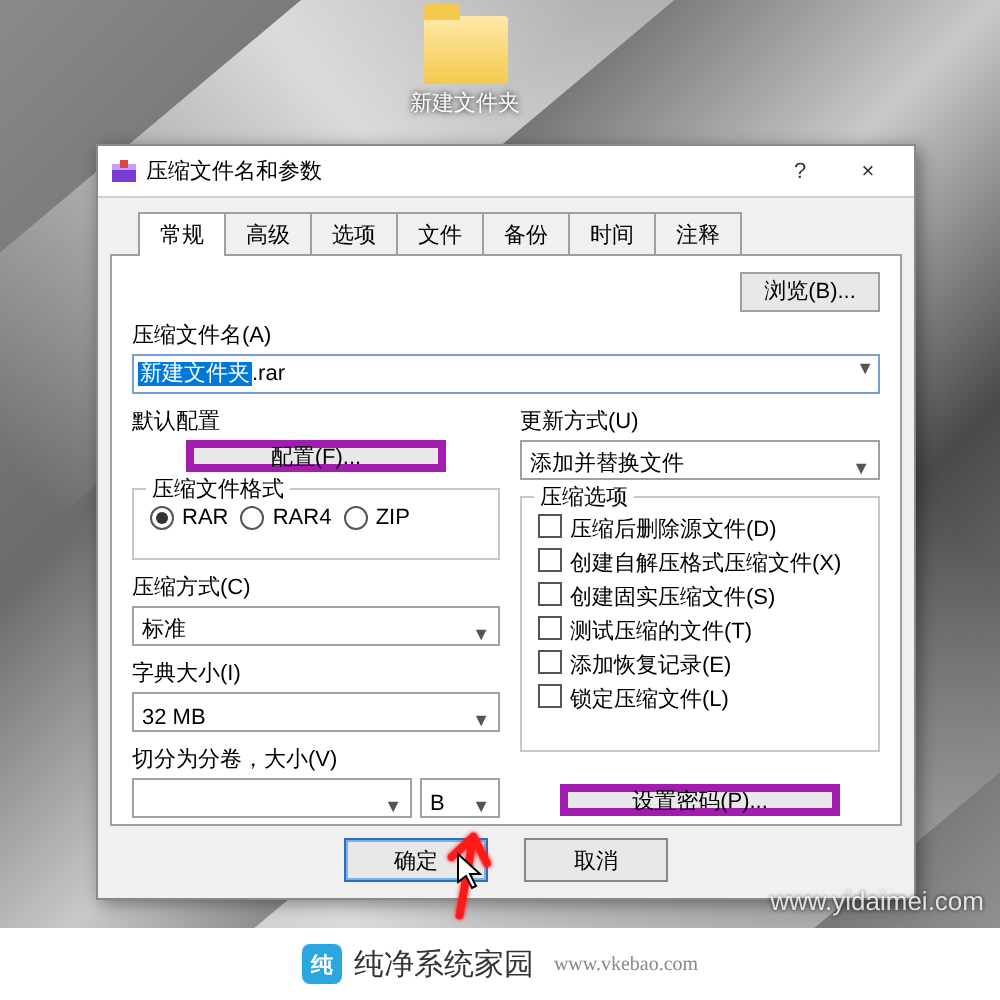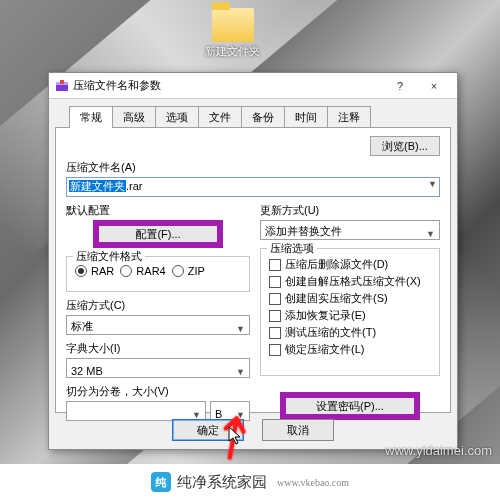--- a/index.html
+++ b/index.html
@@ -28,25 +28,25 @@
   .filename-input{flex:1;height:20px;border:1px solid #7a9fd4;background:#fff;padding:1px 2px;}
   .filename-input .sel{background:#0078d7;color:#fff;padding:0 1px;}
   .browse-btn{width:70px;height:20px;margin-left:auto;border:1px solid #a0a0a0;background:#e8e8e8;text-align:center;line-height:18px;}
   .cols{display:flex;gap:10px;margin-top:6px;}
   .colL{width:184px;}
   .colR{flex:1;}
   .group{border:1px solid #c8c8c8;padding:6px 8px 8px 8px;margin-bottom:6px;position:relative;}
   .group-title{position:absolute;top:-8px;left:6px;background:#fff;padding:0 3px;}
   .combo{height:20px;border:1px solid #a0a0a0;background:#fff;display:flex;align-items:flex-end;padding:0 4px;width:100%;}
   .combo .arrow{margin-left:auto;font-size:9px;color:#555;}
-  .btnw{height:28px;border:6px solid #a21caf;background:#e8e8e8;display:flex;align-items:center;justify-content:center;}
+  .btnw{height:16px;border:4px solid #a21caf;background:#e8e8e8;display:flex;align-items:center;justify-content:center;}
   .radio,.check{width:12px;height:12px;border:1px solid #555;margin-right:4px;display:inline-flex;align-items:center;justify-content:center;flex:0 0 12px;}
   .radio{border-radius:50%;}
   .radio.on:after{content:"";width:6px;height:6px;background:#333;border-radius:50%;}
-  .opt-row{display:flex;align-items:center;margin:2px 0;}
+  .opt-row{display:flex;align-items:flex-start;margin:2px 0;}
   .split-row{display:flex;gap:4px;}
   .dlg-btns{position:absolute;bottom:8px;left:0;right:0;display:flex;justify-content:center;gap:18px;}
   .dlg-btn{width:72px;height:22px;border:1px solid #888;background:#e8e8e8;display:flex;align-items:center;justify-content:center;margin-top:40px;}
   .dlg-btn.primary{border:1px solid #2a6fbf;box-shadow:0 0 0 1px #7ab0ee inset;}
   .arrow-annot{position:absolute;top:410px;left:218px;color:#ff1a1a;font-size:36px;transform:rotate(10deg);pointer-events:none;}
   .arrow-annot svg{filter:drop-shadow(0 0 1px #ff1a1a);}
   .cursor{position:absolute;top:426px;left:228px;pointer-events:none;}
   .watermark{position:absolute;right:8px;bottom:42px;color:#f2f2f2;font-size:13px;opacity:.85;text-shadow:0 0 2px #000;}
   .footer{position:absolute;bottom:0;left:0;right:0;height:36px;background:#fff;display:flex;align-items:center;justify-content:center;gap:6px;}
   .footer-logo{width:20px;height:20px;border-radius:4px;background:#2aa7e0;display:flex;align-items:center;justify-content:center;color:#fff;font-weight:bold;}
@@ -168,25 +168,25 @@
           <div class="opt-row">
               <span class="check"></span>
               <span>创建自解压格式压缩文件(X)</span>
             </div>
           <div class="opt-row">
               <span class="check"></span>
               <span>创建固实压缩文件(S)</span>
             </div>
           <div class="opt-row">
               <span class="check"></span>
+              <span>测试压缩的文件(T)</span>
+            </div>
+          <div class="opt-row">
+              <span class="check"></span>
               <span>添加恢复记录(E)</span>
-            </div>
-          <div class="opt-row">
-              <span class="check"></span>
-              <span>测试压缩的文件(T)</span>
             </div>
           <div class="opt-row">
               <span class="check"></span>
               <span>锁定压缩文件(L)</span>
             </div>
         </div>
 
         <div class="btnw" style="width:140px;margin:16px auto 0">设置密码(P)...</div>
       </div>
     </div>

